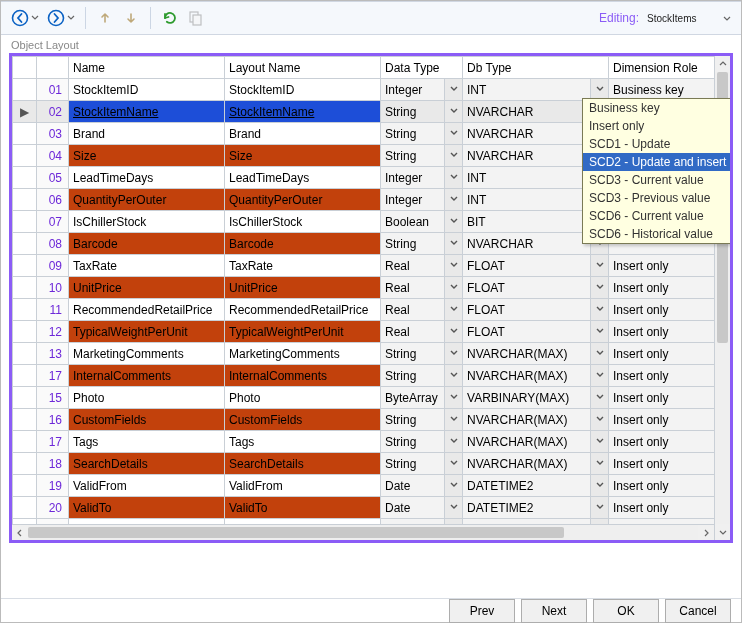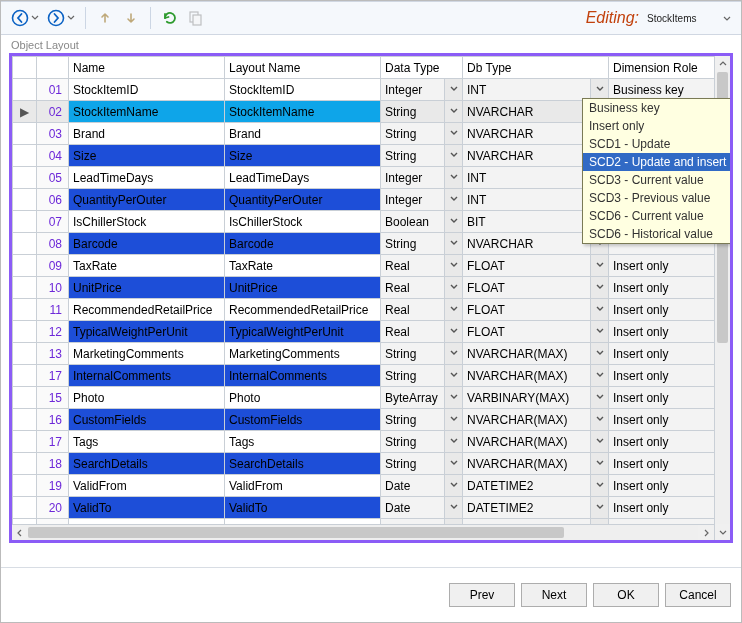--- a/index.html
+++ b/index.html
@@ -14,54 +14,54 @@
 .win-controls { display:flex; }
 .win-btn { width:45px; height:28px; display:flex; align-items:center; justify-content:center; cursor:default; }
 .win-btn svg { width:10px; height:10px; }
 .toolbar { height:34px; border-top:1px solid #d0d7e2; border-bottom:1px solid #d0d7e2; background:#f5f8fc; display:flex; align-items:center; padding:0 8px; gap:4px; }
 .tbtn { width:22px; height:22px; display:flex; align-items:center; justify-content:center; border-radius:3px; }
 .tbtn.group { width:32px; justify-content:flex-start; gap:0px; padding-left:2px;}
 .tbtn .dd { margin-left:2px; }
 .tbtn svg { display:block; }
 .tsep { width:1px; height:22px; background:#ccd6e4; margin:0 4px; }
 .toolbar .right { margin-left:auto; display:flex; align-items:center; gap:6px; }
-.editing-label { font-size:16px; color:#c2410c;font-style:italic; }
+.editing-label { font-size:12px; color:#8b5cf6; }
 .editing-val { font-size:10px; color:#222; padding:2px 18px 2px 2px; min-width:88px; position:relative;}
 .editing-dd { position:absolute; right:2px; top:4px; }
 .section-label { font-size:11px; color:#888; padding:4px 0 0 10px; height:18px;}
 .gridwrap { flex:1; overflow:hidden; padding:0 8px 0 8px; position:relative; }
 .gridinner { border:3px solid #8b5cf6; height:490px; overflow:auto; position:relative; background:#fff; }
 table { border-collapse: collapse; width: 100%; table-layout: fixed; }
 th, td { border:1px solid #c9cfd6; padding:3px 4px; font-size:12px; white-space:nowrap; overflow:hidden; text-overflow:ellipsis; height:22px; }
 th { background:#fff; font-weight:normal; text-align:left; position:sticky; top:0; z-index:2; }
 col.c-sel{width:24px;} col.c-num{width:32px;} col.c-name{width:156px;} col.c-col{width:156px;} col.c-dt{width:64px;} col.c-dtdd{width:18px;} col.c-db{width:128px;} col.c-dbdd{width:18px;} col.c-dim{width:146px;}
 td.selcell { background:#fff; text-align:center; color:#555; }
 td.numcell { text-align:right; background:#fafafa; color:#6d28d9; padding-right:6px;}
 td.ddcell { background:#e9e9e9; text-align:center; padding:0; }
 td.dtcell, td.dbcell { background:#f3f3f3; }
 td.dimcell { background:#f3f3f3;}
-tr.hl td.namecell, tr.hl td.colcell { background:#1d4ed8; }
+tr.hl td.namecell, tr.hl td.colcell { background:#c2410c; }
 tr.active td { background:#e9e9e9; }
-tr.active td.namecell, tr.active td.colcell { background:#0ea5e9; }
+tr.active td.namecell, tr.active td.colcell { background:#1d4ed8;text-decoration:underline; }
 tr.active td.dimcell { background:#316ac5; color:#fff; }
 .chev { width:10px; height:10px; }
 .vscroll { position:absolute; right:0; top:0; bottom:0; width:16px; background:#efefef; z-index:5; border-left:1px solid #c9cfd6;}
 .vscroll .sbtn{ width:16px; height:16px; display:flex; align-items:center; justify-content:center; background:#f0f0f0;}
 .vscroll .strack{ position:absolute; top:16px; bottom:16px; left:0; right:0;}
 .vscroll .sthumb{ position:absolute; left:2px; right:2px; top:0; height:60%; background:#c8c8c8; border-radius:2px;}
 .vscroll .sdown{ position:absolute; bottom:0; left:0;}
 .hscroll { position:absolute; left:0; right:16px; bottom:0; height:16px; background:#efefef; z-index:5; border-top:1px solid #c9cfd6;}
 .hscroll .sbtn{ width:16px; height:16px; display:flex; align-items:center; justify-content:center; background:#f0f0f0;}
 .hscroll .strack{ position:absolute; left:16px; right:16px; top:0; bottom:0;}
 .hscroll .sthumb{ position:absolute; top:2px; bottom:2px; left:0; width:80%; background:#c8c8c8; border-radius:2px;}
 .hscroll .sright{ position:absolute; right:0; top:0;}
 .dropdown { position:absolute; left:570px; top:42px; width:165px; background:#ffffe1; border:1px solid #7a7a55; z-index:20; box-shadow:2px 2px 3px rgba(0,0,0,.2);}
 .dropdown .opt { padding:2px 6px; font-size:12px; color:#333; white-space:nowrap; }
 .dropdown .opt.sel { background:#316ac5; color:#fff; }
-.footer { height:55px; display:flex; align-items:center; justify-content:flex-end; gap:6px; padding:0 10px; border-top:1px solid #d8dde4;}
+.footer { height:24px; display:flex; align-items:center; justify-content:flex-end; gap:6px; padding:0 10px; border-top:1px solid #d8dde4;}
 .fbtn { min-width:66px; height:24px; border:1px solid #adadad; background:#f0f0f0; font-size:12px; display:flex; align-items:center; justify-content:center; }
 </style>
 </head>
 <body>
 <div class="window">
 
 
 <div class="toolbar">
   <div class="tbtn group">
     <svg width="18" height="18" viewBox="0 0 18 18">

